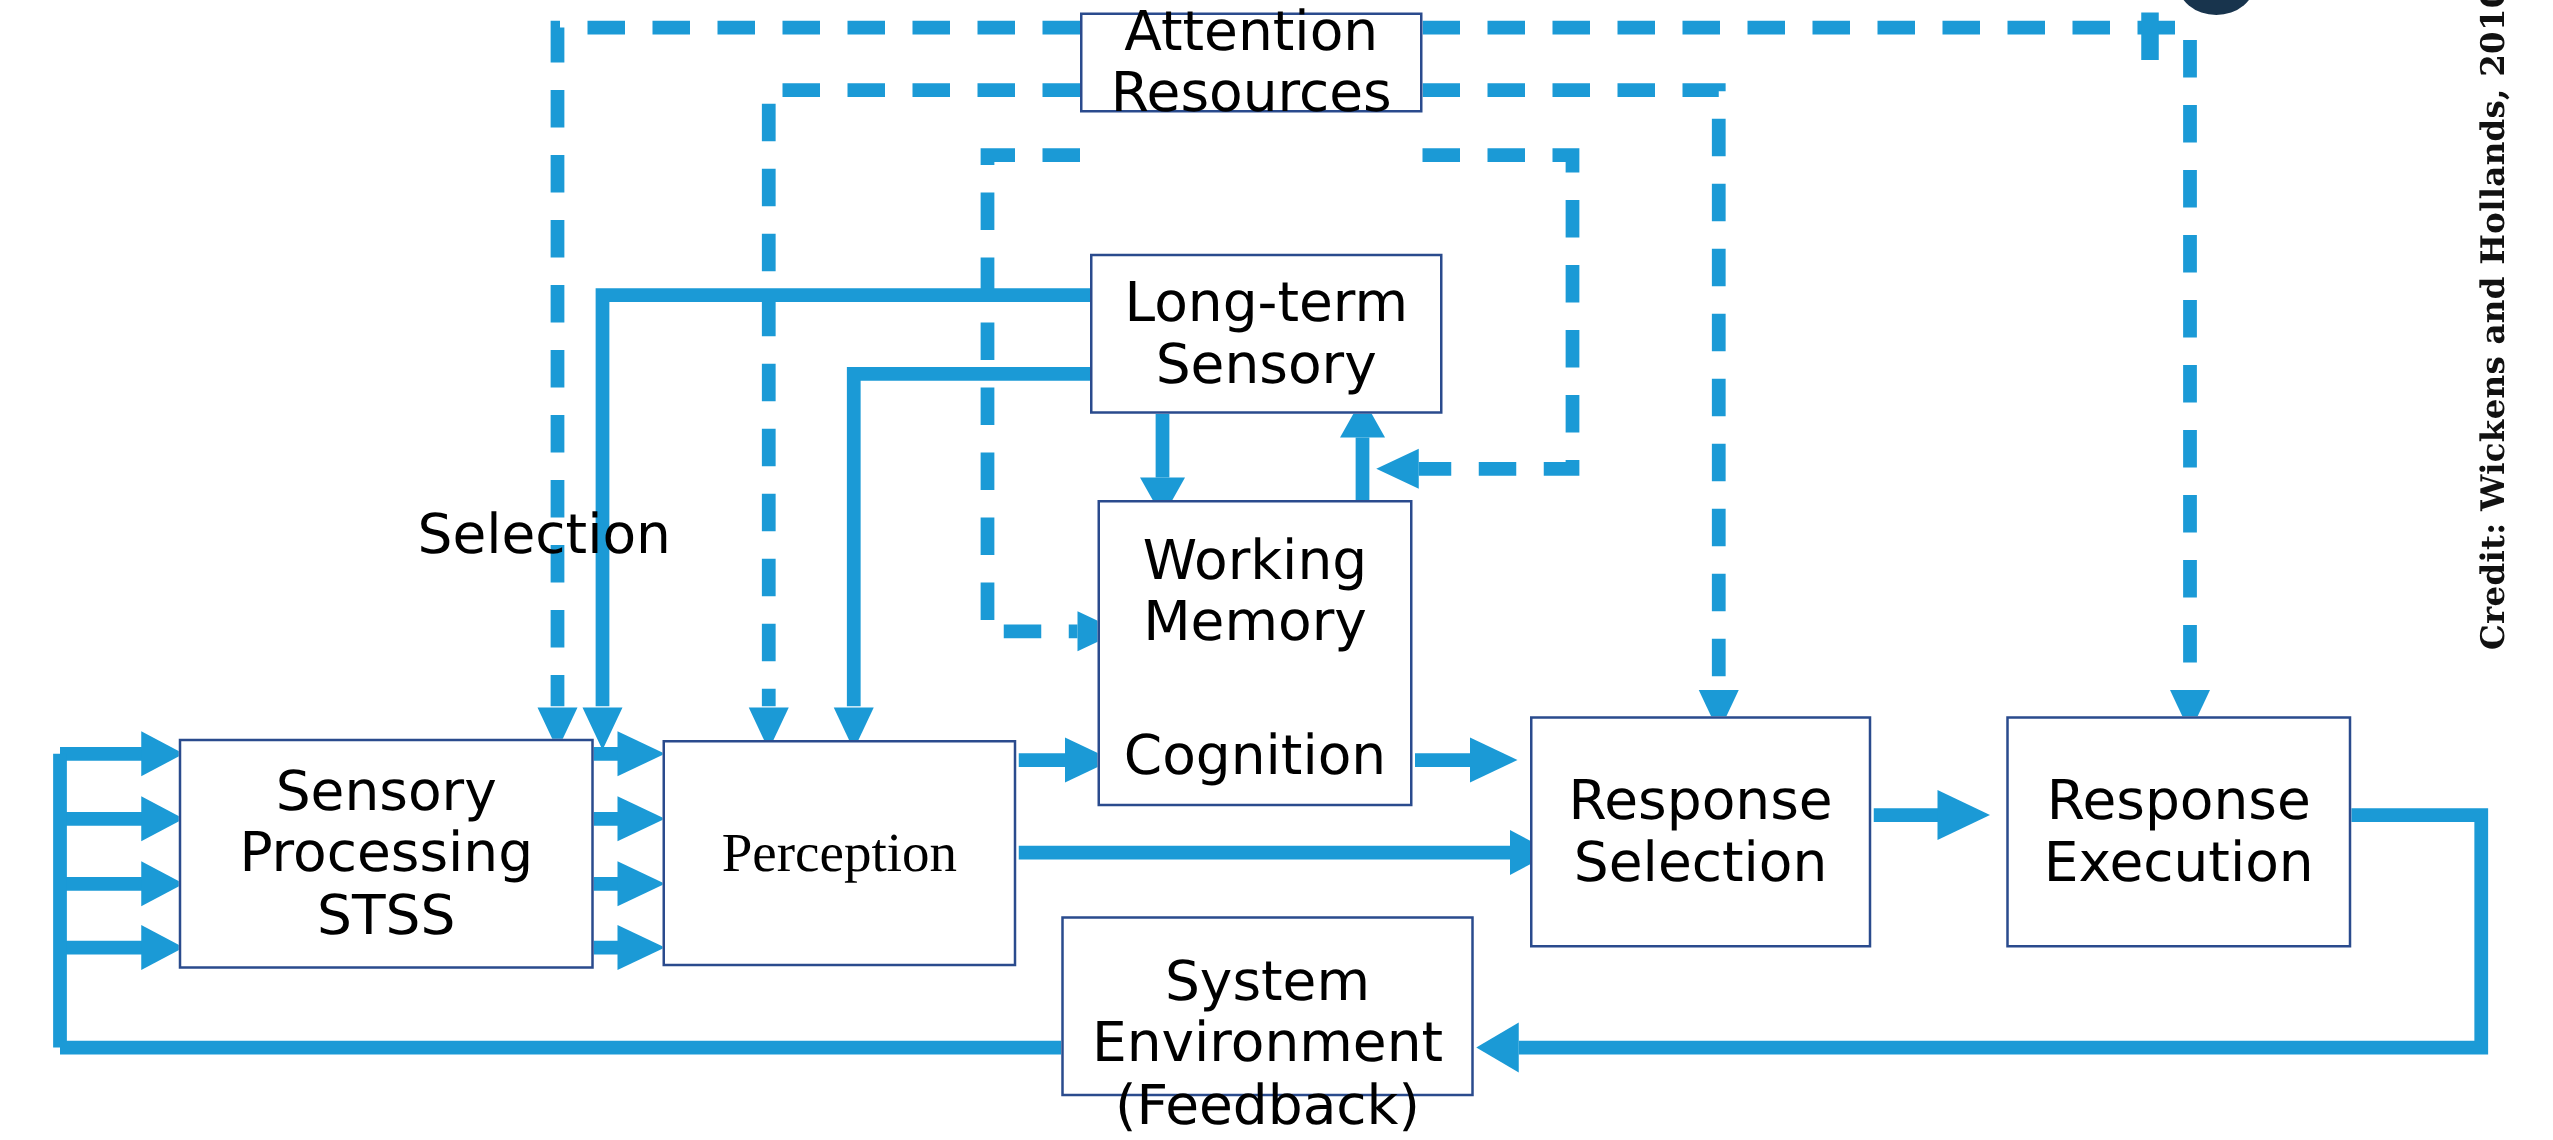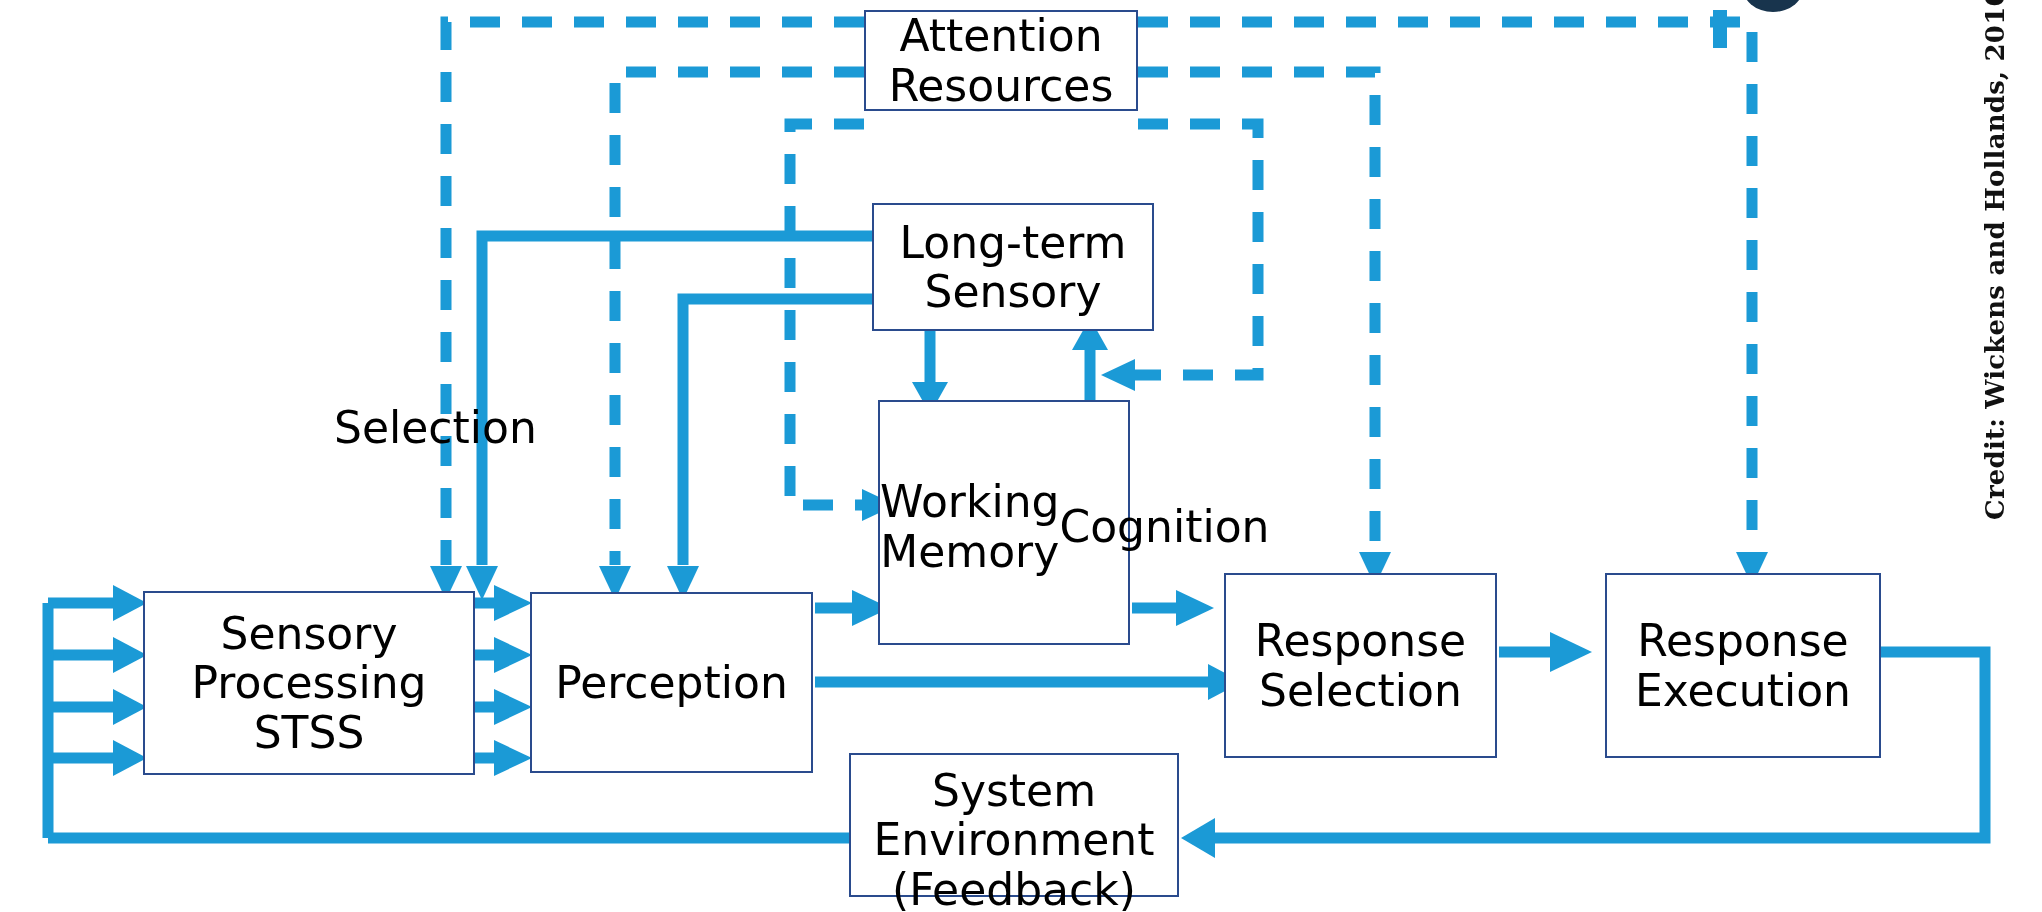--- a/index.html
+++ b/index.html
@@ -152,48 +152,48 @@
       <g fill="#1b9ad6" stroke="none">
         <polygon points="1215,818 1215,858 1181,838"></polygon>
       </g>
 
       <g stroke-width="11">
         <path d="M849,838 L48,838"></path>
       </g>
     </g>
   </svg>
 
-  <div class="box" style="left:864px;top:10px;width:274px;height:101px;font-size:44px;">Attention
+  <div class="box" style="left:864px;top:10px;width:274px;height:80px;font-size:44px;">Attention
 Resources</div>
 
   <div class="box" style="left:872px;top:203px;width:282px;height:128px;font-size:44px;">Long-term
 Sensory</div>
 
   <div class="box" style="left:878px;top:400px;width:252px;height:245px;font-size:44px;
-              flex-direction:row;justify-content:space-between;
+              flex-direction:column;justify-content:space-between;
               padding:22px 0 14px 0;">
     <span style="white-space:pre-line;">Working
 Memory</span>
     <span>Cognition</span>
   </div>
 
   <div class="box" style="left:143px;top:591px;width:332px;height:184px;font-size:44px;">Sensory
 Processing
 STSS</div>
 
-  <div class="box" style="left:530px;top:592px;width:283px;height:181px;font-size:44px;">Perception</div>
+  <div class="box" style="left:530px;top:592px;width:283px;height:181px;font-size:44px;font-family:Liberation Serif, serif;">Perception</div>
 
   <div class="box" style="left:1224px;top:573px;width:273px;height:185px;font-size:44px;">Response
 Selection</div>
 
   <div class="box" style="left:1605px;top:573px;width:276px;height:185px;font-size:44px;">Response
 Execution</div>
 
   <div class="box" style="left:849px;top:733px;width:330px;height:144px;font-size:44px;
-              align-items:flex-start;padding-top:11px;margin-top:20px;">System
+              align-items:flex-start;padding-top:26px;">System
 Environment
 (Feedback)</div>
 
   <div class="label" style="left:334px;top:402px;font-size:44px;">Selection</div>
 
   <div id="credit" style="left:1980px;top:520px;">Credit: Wickens and Hollands, 2010</div>
 
   <div id="corner-dot" style="left:1742px;top:-40px;width:62px;height:52px;"></div>
 
   <div style="position:absolute;left:1713px;top:10px;width:14px;height:38px;

